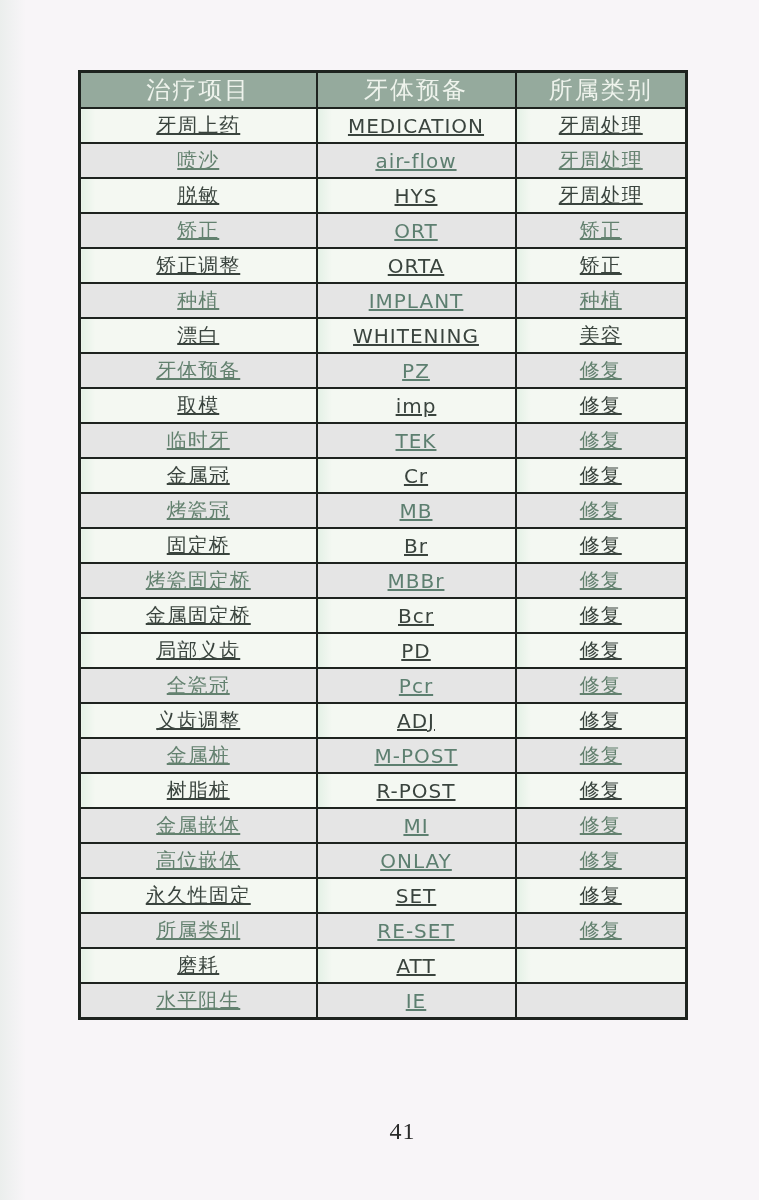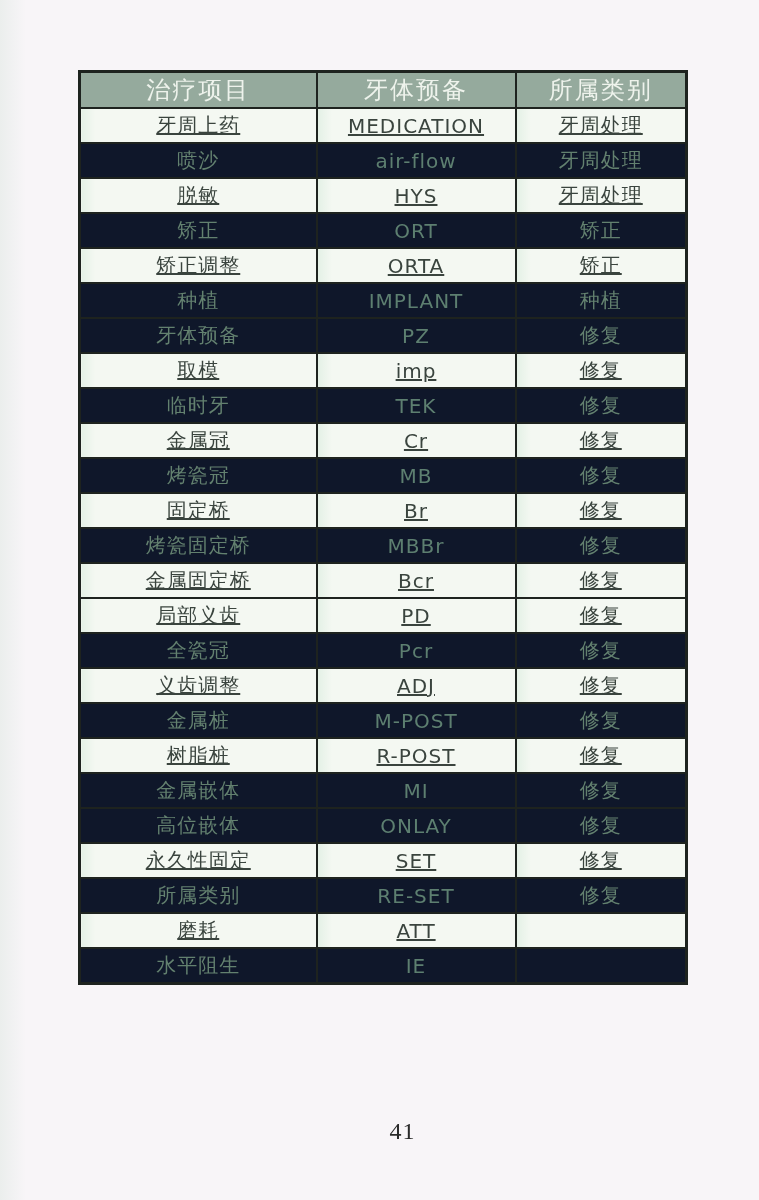--- a/index.html
+++ b/index.html
@@ -56,22 +56,23 @@
     letter-spacing: 1px;
     overflow: hidden;
     white-space: nowrap;
   }
   tr.row-white td {
     background: linear-gradient(to right, #e4f1e6 0px, #f4f8f2 14px, #f4f8f2 100%);
     color: #3a443e;
     text-decoration: underline;
   }
   tr.row-green td {
-    background: #0f172a;
+    background: #e5e5e5;
     color: #63816f;
+    text-decoration: underline;
   }
   tr.row-green td.abbr { color: #5d7f70; }
   .page-number {
     position: absolute;
     left: 0;
     right: 0;
     top: 1118px;
     text-align: center;
     font-family: "Liberation Serif", "DejaVu Serif", serif;
     font-size: 24px;
@@ -129,20 +130,25 @@
     <td class="abbr">ORTA</td>
     <td class="cat">矫正</td>
   </tr>
 
   <tr class="row-green">
     <td class="item">种植</td>
     <td class="abbr">IMPLANT</td>
     <td class="cat">种植</td>
   </tr>
 
+  <tr class="row-white">
+    <td class="item">漂白</td>
+    <td class="abbr">WHITENING</td>
+    <td class="cat">美容</td>
+  </tr>
 
   <tr class="row-green">
     <td class="item">牙体预备</td>
     <td class="abbr">PZ</td>
     <td class="cat">修复</td>
   </tr>
 
   <tr class="row-white">
     <td class="item">取模</td>
     <td class="abbr">imp</td>

